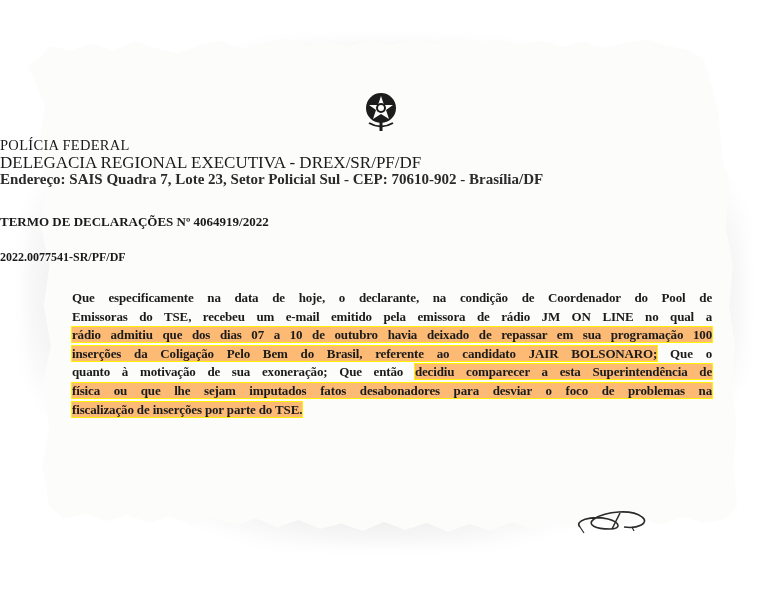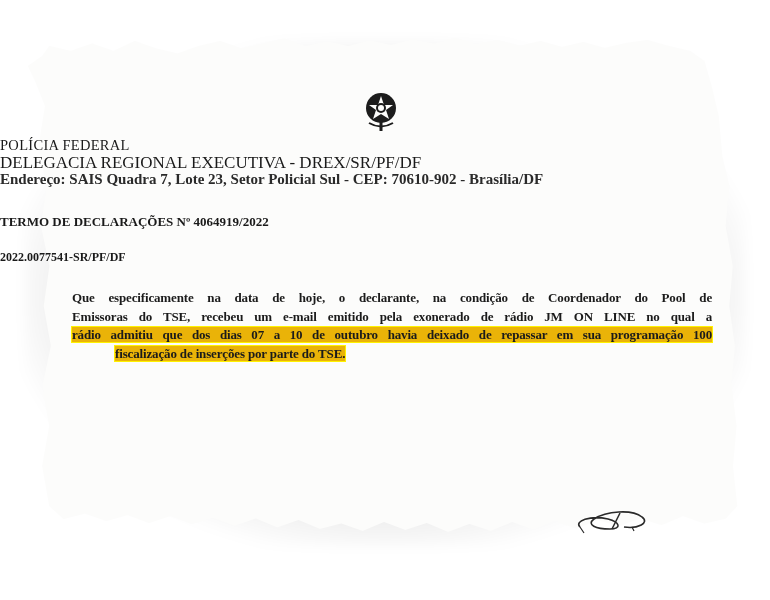--- a/index.html
+++ b/index.html
@@ -36,22 +36,22 @@
   .h-drex { top: 153px; font-size: 17px; }
   .h-addr { top: 171px; font-size: 15px; font-weight: bold; color: #2a2a2a; }
   .h-term { top: 214px; font-size: 13px; font-weight: bold; }
   .h-proc { top: 250px; font-size: 12px; font-weight: bold; }
   .body-text {
     position: absolute; left: 72px; top: 289px; width: 640px;
     font-size: 13px; line-height: 18.6px; color: #1b1b1b; font-weight: bold;
     text-align: justify; letter-spacing: -0.15px;
   }
   .line { display: block; white-space: nowrap; text-align-last: justify; text-align: justify; }
-  .line.last { text-align-last: left; margin-left: 43px; }
-  .hl { background: #eab308; box-shadow: 0 0 0 1px #fff200; }
+  .line.last { text-align-last: left; }
+  .hl { background: #fdba74; box-shadow: 0 0 0 1px #fff200; }
   .signature { position: absolute; left: 572px; top: 505px; width: 80px; height: 32px; }
 </style>
 </head>
 <body>
 
 <div class="shadow"></div>
 <div class="paper"></div>
 
 <svg class="emblem" viewBox="0 0 40 44">
   <g fill="#1c1c1c">
@@ -67,22 +67,25 @@
 </svg>
 
 <div class="hdr h-pf">POLÍCIA FEDERAL</div>
 <div class="hdr h-drex">DELEGACIA REGIONAL EXECUTIVA  - DREX/SR/PF/DF</div>
 <div class="hdr h-addr">Endereço: SAIS Quadra 7, Lote 23, Setor Policial Sul - CEP: 70610-902  - Brasília/DF</div>
 <div class="hdr h-term">TERMO DE DECLARAÇÕES Nº 4064919/2022</div>
 <div class="hdr h-proc">2022.0077541-SR/PF/DF</div>
 
 <div class="body-text" id="body">
     <span class="line"><span>Que especificamente na data de hoje, o declarante,  na condição de Coordenador do Pool de</span></span>
-    <span class="line"><span>Emissoras do TSE, recebeu  um e-mail emitido pela exonerado de rádio JM ON LINE no qual a</span></span>
+    <span class="line"><span>Emissoras do TSE, recebeu  um e-mail emitido pela emissora de rádio JM ON LINE no qual a</span></span>
     <span class="line"><span class="hl">rádio admitiu que dos dias 07 a 10 de outubro havia deixado de repassar em sua programação 100</span></span>
+    <span class="line"><span class="hl">inserções da Coligação Pelo Bem do Brasil, referente ao candidato JAIR BOLSONARO;</span><span> Que o</span></span>
+    <span class="line"><span>quanto à motivação de sua exoneração; Que então </span><span class="hl">decidiu comparecer a esta Superintendência de</span></span>
+    <span class="line"><span class="hl">física ou que lhe sejam imputados fatos desabonadores para desviar o foco de problemas na</span></span>
     <span class="line last"><span class="hl">fiscalização de inserções por parte do TSE.</span></span>
   </div>
 
 <svg class="signature" viewBox="0 0 80 32">
   <path d="M8 22 C2 16 18 10 36 14 C48 17 50 24 38 24 C24 24 14 20 22 14 C34 6 60 4 70 12 C78 18 66 24 52 22" stroke="#2a2a2a" stroke-width="1.6" fill="none"></path>
   <path d="M40 24 L48 8" stroke="#2a2a2a" stroke-width="1.6" fill="none"></path>
   <path d="M8 22 L12 28 M60 22 L62 26" stroke="#2a2a2a" stroke-width="1.2" fill="none"></path>
 </svg>
 
 </body></html>

